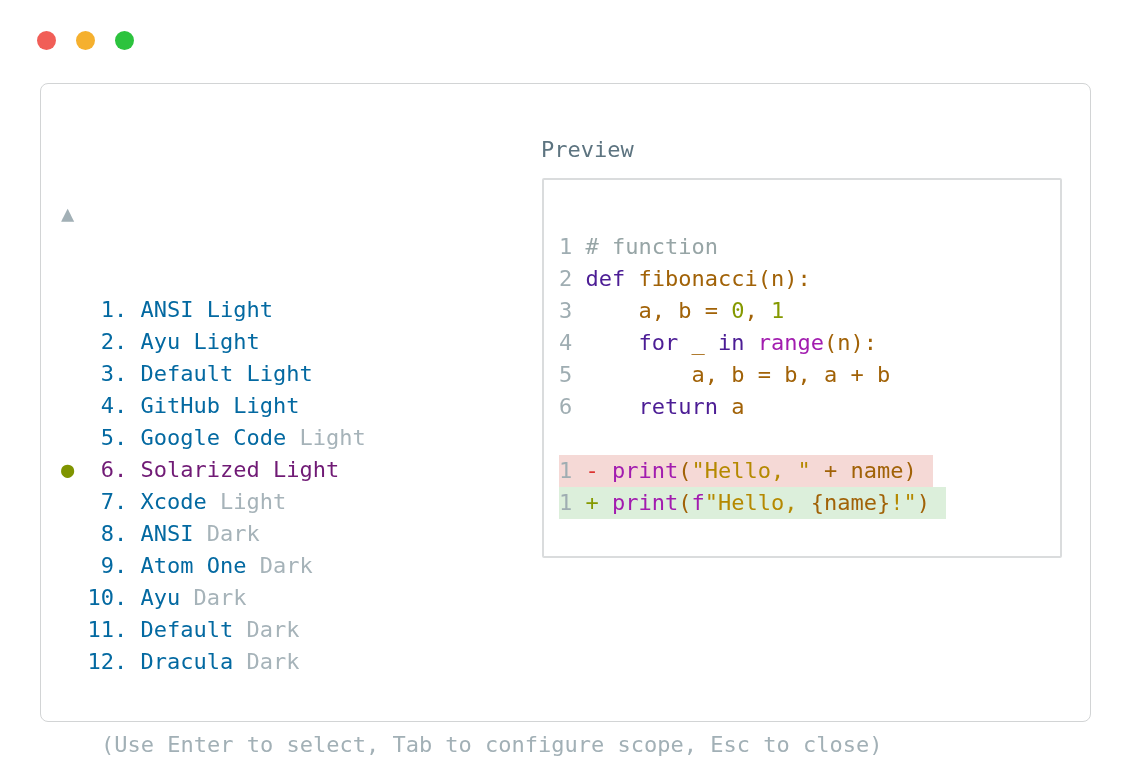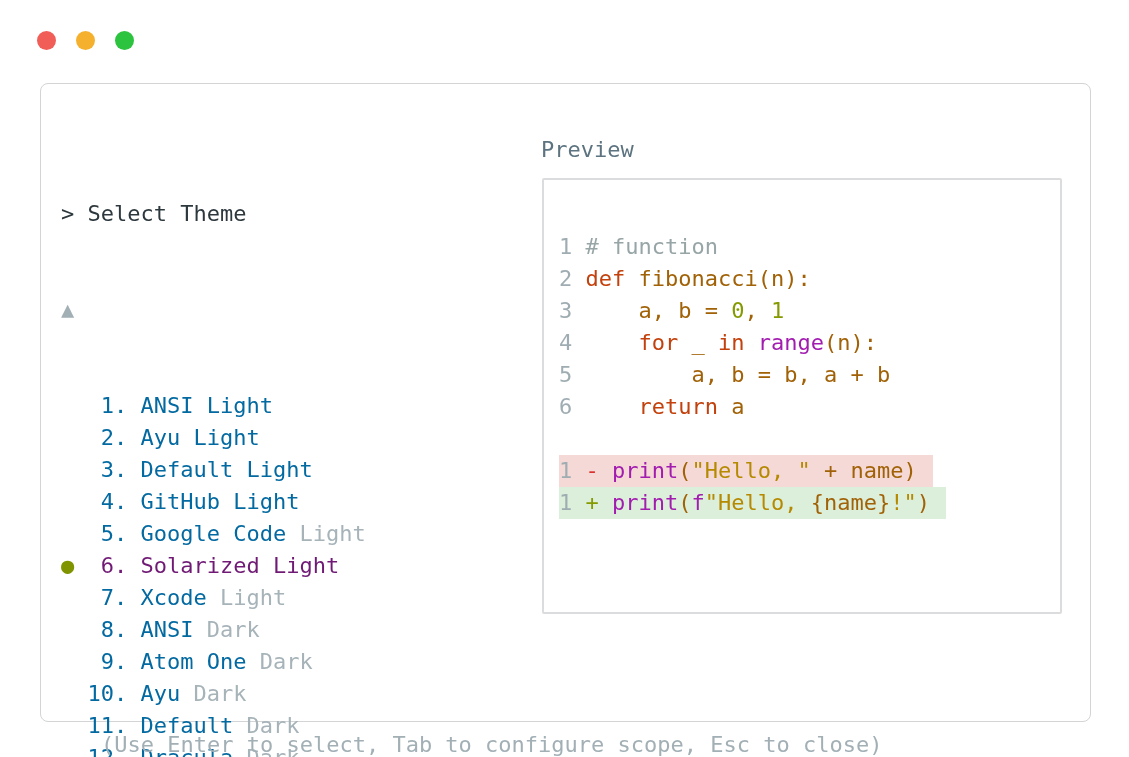--- a/index.html
+++ b/index.html
@@ -15,26 +15,26 @@
   .left-col{position:absolute;left:20px;top:50px;}
   .row{height:32px;}
   .title-row{color:#2d383e;}
   .indicator-up{color:#a2b0b6;}
   .seg-prefix{color:#7f9400;}
   .seg-main{color:#0369a1;}
   .item.selected .seg-main{color:#701a75;}
   .seg-muted{color:#a6b3b9;margin-top:40px;}
 
   .preview-label{position:absolute;left:500px;top:50px;color:#5d7480;}
-  .preview-box{position:absolute;left:501px;top:94px;width:520px;height:436px;
+  .preview-box{position:absolute;left:501px;top:94px;width:520px;height:380px;
                border:2px solid #dadcdd;border-radius:2px;background:#ffffff;}
   .code{position:absolute;left:15px;top:51px;}
   .lineno{color:#9fadb2;}
   .tok-comment{color:#97a5a6;}
-  .tok-kw{color:#c2410c;}
+  .tok-kw{color:#4c1d95;}
   .tok-fn{color:#a21caf;}
   .tok-num{color:#859900;}
   .tok-body{color:#a16207;}
   .tok-str{color:#b58900;}
   .sign-minus{color:#dc322f;}
   .sign-plus{color:#859900;}
   .diff-line .hl{display:inline-block;padding-right:16px;}
   .hl-removed{background:#f5d9d6;}
   .hl-added{background:#dcefdb;}
 
@@ -45,21 +45,20 @@
 
 <div class="traffic">
   <div class="light" style="background: rgb(241, 94, 87);"></div>
   <div class="light" style="background: rgb(245, 176, 46);"></div>
   <div class="light" style="background: rgb(44, 195, 62);"></div>
 </div>
 
 <div class="panel">
 
   <div class="left-col mono">
-    <div class="row title-row">&gt; Select Theme</div>
     <div class="row indicator-up">▲</div>
     <div id="theme-list"><div class="row item"><span class="seg-prefix">  </span><span class="seg-main"> 1. ANSI Light</span></div><div class="row item"><span class="seg-prefix">  </span><span class="seg-main"> 2. Ayu Light</span></div><div class="row item"><span class="seg-prefix">  </span><span class="seg-main"> 3. Default Light</span></div><div class="row item"><span class="seg-prefix">  </span><span class="seg-main"> 4. GitHub Light</span></div><div class="row item"><span class="seg-prefix">  </span><span class="seg-main"> 5. Google Code</span><span class="seg-muted"> Light</span></div><div class="row item selected"><span class="seg-prefix">● </span><span class="seg-main"> 6. Solarized Light</span></div><div class="row item"><span class="seg-prefix">  </span><span class="seg-main"> 7. Xcode</span><span class="seg-muted"> Light</span></div><div class="row item"><span class="seg-prefix">  </span><span class="seg-main"> 8. ANSI</span><span class="seg-muted"> Dark</span></div><div class="row item"><span class="seg-prefix">  </span><span class="seg-main"> 9. Atom One</span><span class="seg-muted"> Dark</span></div><div class="row item"><span class="seg-prefix">  </span><span class="seg-main">10. Ayu</span><span class="seg-muted"> Dark</span></div><div class="row item"><span class="seg-prefix">  </span><span class="seg-main">11. Default</span><span class="seg-muted"> Dark</span></div><div class="row item"><span class="seg-prefix">  </span><span class="seg-main">12. Dracula</span><span class="seg-muted"> Dark</span></div></div>
     
   </div>
 
   <div class="preview-label mono">Preview</div>
 
   <div class="preview-box">
     <div id="code-block" class="code mono"><div class="row code-line"><span class="lineno">1 </span><span class="tok-comment"># function</span></div><div class="row code-line"><span class="lineno">2 </span><span class="tok-kw">def</span><span class="tok-body"> fibonacci(n):</span></div><div class="row code-line"><span class="lineno">3 </span><span class="tok-body">    a, b = </span><span class="tok-num">0</span><span class="tok-body">, </span><span class="tok-num">1</span></div><div class="row code-line"><span class="lineno">4 </span><span class="tok-body">    </span><span class="tok-kw">for</span><span class="tok-body"> _ </span><span class="tok-kw">in</span><span class="tok-body"> </span><span class="tok-fn">range</span><span class="tok-body">(n):</span></div><div class="row code-line"><span class="lineno">5 </span><span class="tok-body">        a, b = b, a + b</span></div><div class="row code-line"><span class="lineno">6 </span><span class="tok-body">    </span><span class="tok-kw">return</span><span class="tok-body"> a</span></div><div class="row"></div><div class="row diff-line"><span class="hl hl-removed"><span class="lineno">1 </span><span class="sign-minus">- </span><span class="tok-fn">print</span><span class="tok-body">(</span><span class="tok-str">"Hello, "</span><span class="tok-body"> + name)</span></span></div><div class="row diff-line"><span class="hl hl-added"><span class="lineno">1 </span><span class="sign-plus">+ </span><span class="tok-fn">print</span><span class="tok-body">(</span><span class="tok-fn">f</span><span class="tok-str">"Hello, </span><span class="tok-body">{name}</span><span class="tok-str">!"</span><span class="tok-body">)</span></span></div></div>
   </div>

